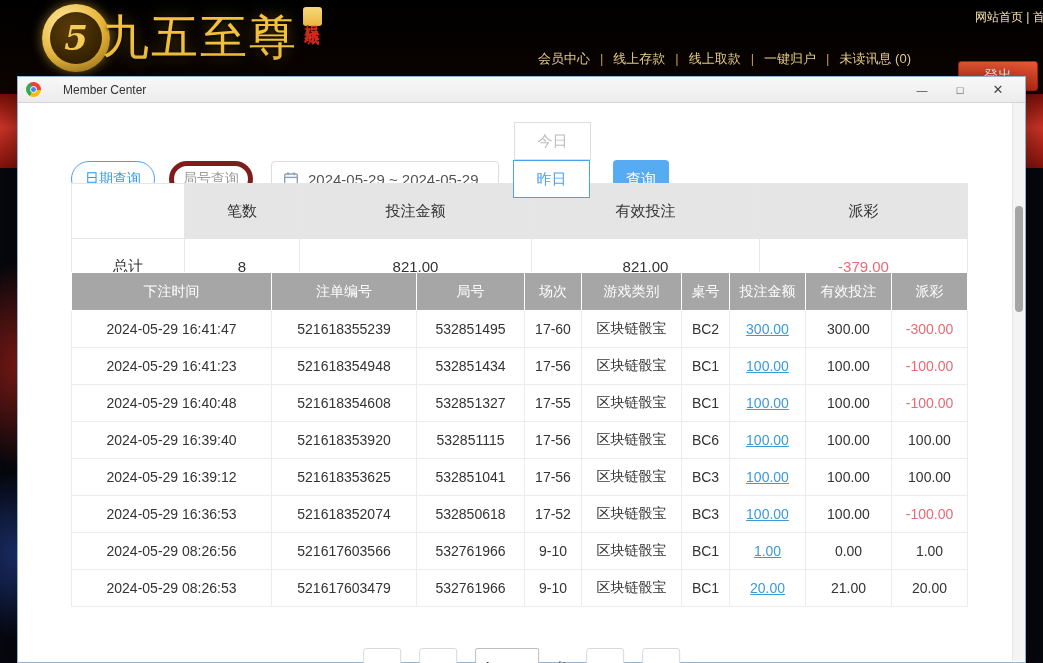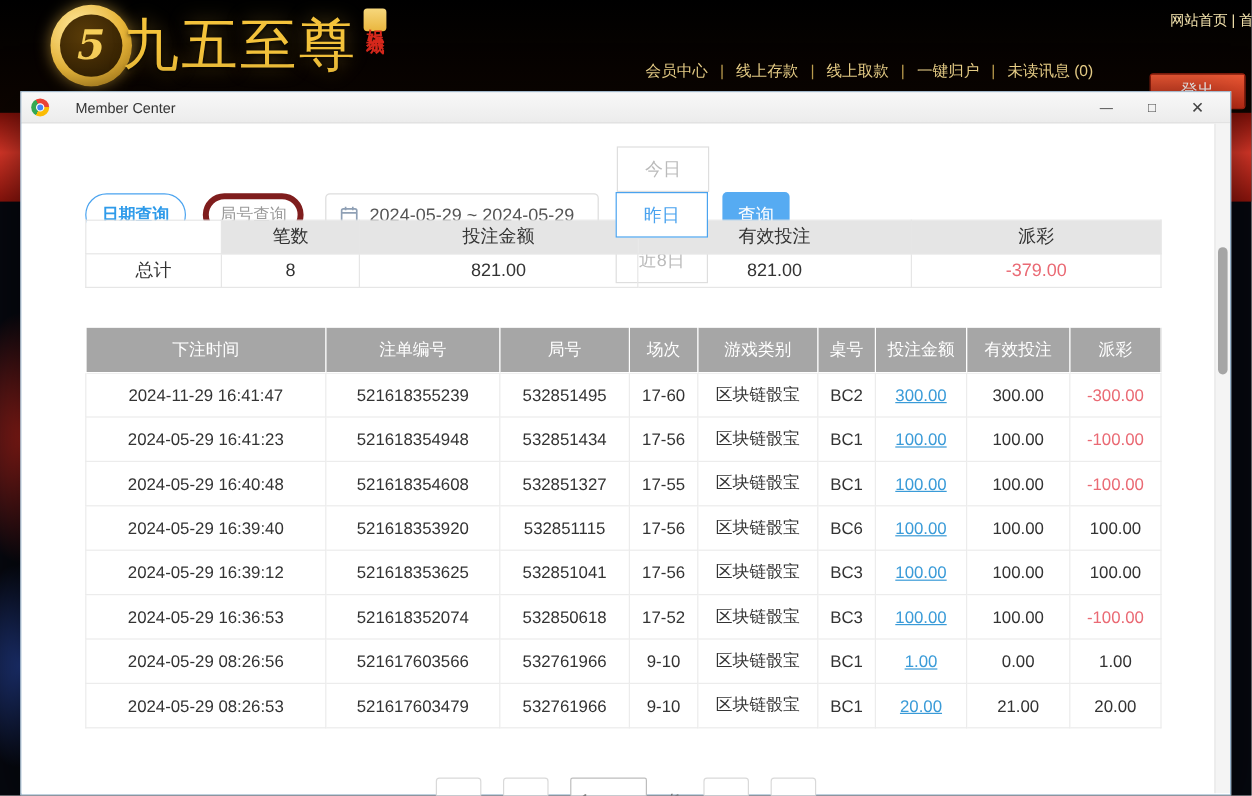--- a/index.html
+++ b/index.html
@@ -58,36 +58,36 @@
   .win-controls{margin-left:auto;display:flex;}
   .win-btn{width:38px;height:24px;display:flex;align-items:center;justify-content:center;
     color:#444;font-size:11px;cursor:pointer;}
   .win-btn.close{font-size:13px;}
   .win-content{position:relative;height:calc(100% - 27px);background:#fff;}
 
   
   .filter-bar{position:absolute;left:53px;top:19px;display:flex;align-items:center;}
   .tab-pill{width:84px;height:36px;border-radius:18px;background:#fff;font-size:14px;
     display:flex;align-items:center;justify-content:center;cursor:pointer;}
-  .tab-pill.active{border:1px solid var(--accent);color:#2f9bea;font-weight:bold;}
+  .tab-pill.active{border:1px solid var(--accent);color:#2f9bea;font-weight:normal;}
   .tab-pill.idle{border:5px solid #7f1d1d;color:#9a9a9a;margin-left:14px;}
   .date-field{margin-left:18px;width:228px;height:36px;border:1px solid #ddd;border-radius:4px;
     display:flex;align-items:center;gap:9px;padding:0 11px;color:#555;font-size:15px;cursor:pointer;}
   .seg{display:flex;margin-left:15px;flex-direction:column;}
   .seg-btn{width:77px;height:38px;border:1px solid #dedede;background:#fff;color:#bbb;font-size:15px;
     display:flex;align-items:center;justify-content:center;margin-left:-1px;cursor:pointer;}
   .seg-btn:first-child{margin-left:0;}
   .seg-btn.active{border-color:var(--accent);color:var(--accent);position:relative;z-index:1;font-family:Liberation Serif, serif;}
-  .search-btn{margin-left:11px;width:56px;height:38px;background:#56abf2;border:none;border-radius:4px;
+  .search-btn{margin-left:22px;width:56px;height:38px;background:#56abf2;border:none;border-radius:4px;
     color:#fff;font-size:15px;cursor:pointer;}
 
   
   .summary{position:absolute;left:53px;top:80px;width:896px;border-collapse:collapse;
     font-size:15px;color:#333;table-layout:fixed;}
-  .summary th,.summary td{border:1px solid #e6e6e6;height:28px;text-align:center;font-weight:400;}
+  .summary th,.summary td{border:1px solid #e6e6e6;height:55px;text-align:center;font-weight:400;}
   .summary thead th{background:#e5e5e5;}
   .summary thead th.blank{background:#fff;}
   .summary tr>*:nth-child(1){width:113px;}
   .summary tr>*:nth-child(2){width:115px;}
   .summary tr>*:nth-child(3){width:232px;}
   .summary tr>*:nth-child(4){width:228px;}
   .summary tr>*:nth-child(5){width:208px;}
 
   
   .bets{position:absolute;left:53px;top:169px;width:896px;border-collapse:collapse;
@@ -208,21 +208,21 @@
           <th>场次</th>
           <th>游戏类别</th>
           <th>桌号</th>
           <th>投注金额</th>
           <th>有效投注</th>
           <th>派彩</th>
         </tr>
       </thead>
       <tbody>
           <tr>
-    <td>2024-11-29 16:41:47</td>
+    <td>2024-05-29 16:41:47</td>
     <td>521618355239</td>
     <td>532851495</td>
     <td>17-60</td>
     <td>区块链骰宝</td>
     <td>BC2</td>
     <td><a href="#" class="bet-link">300.00</a></td>
     <td>300.00</td>
     <td class="neg">-300.00</td>
   </tr>
           <tr>

